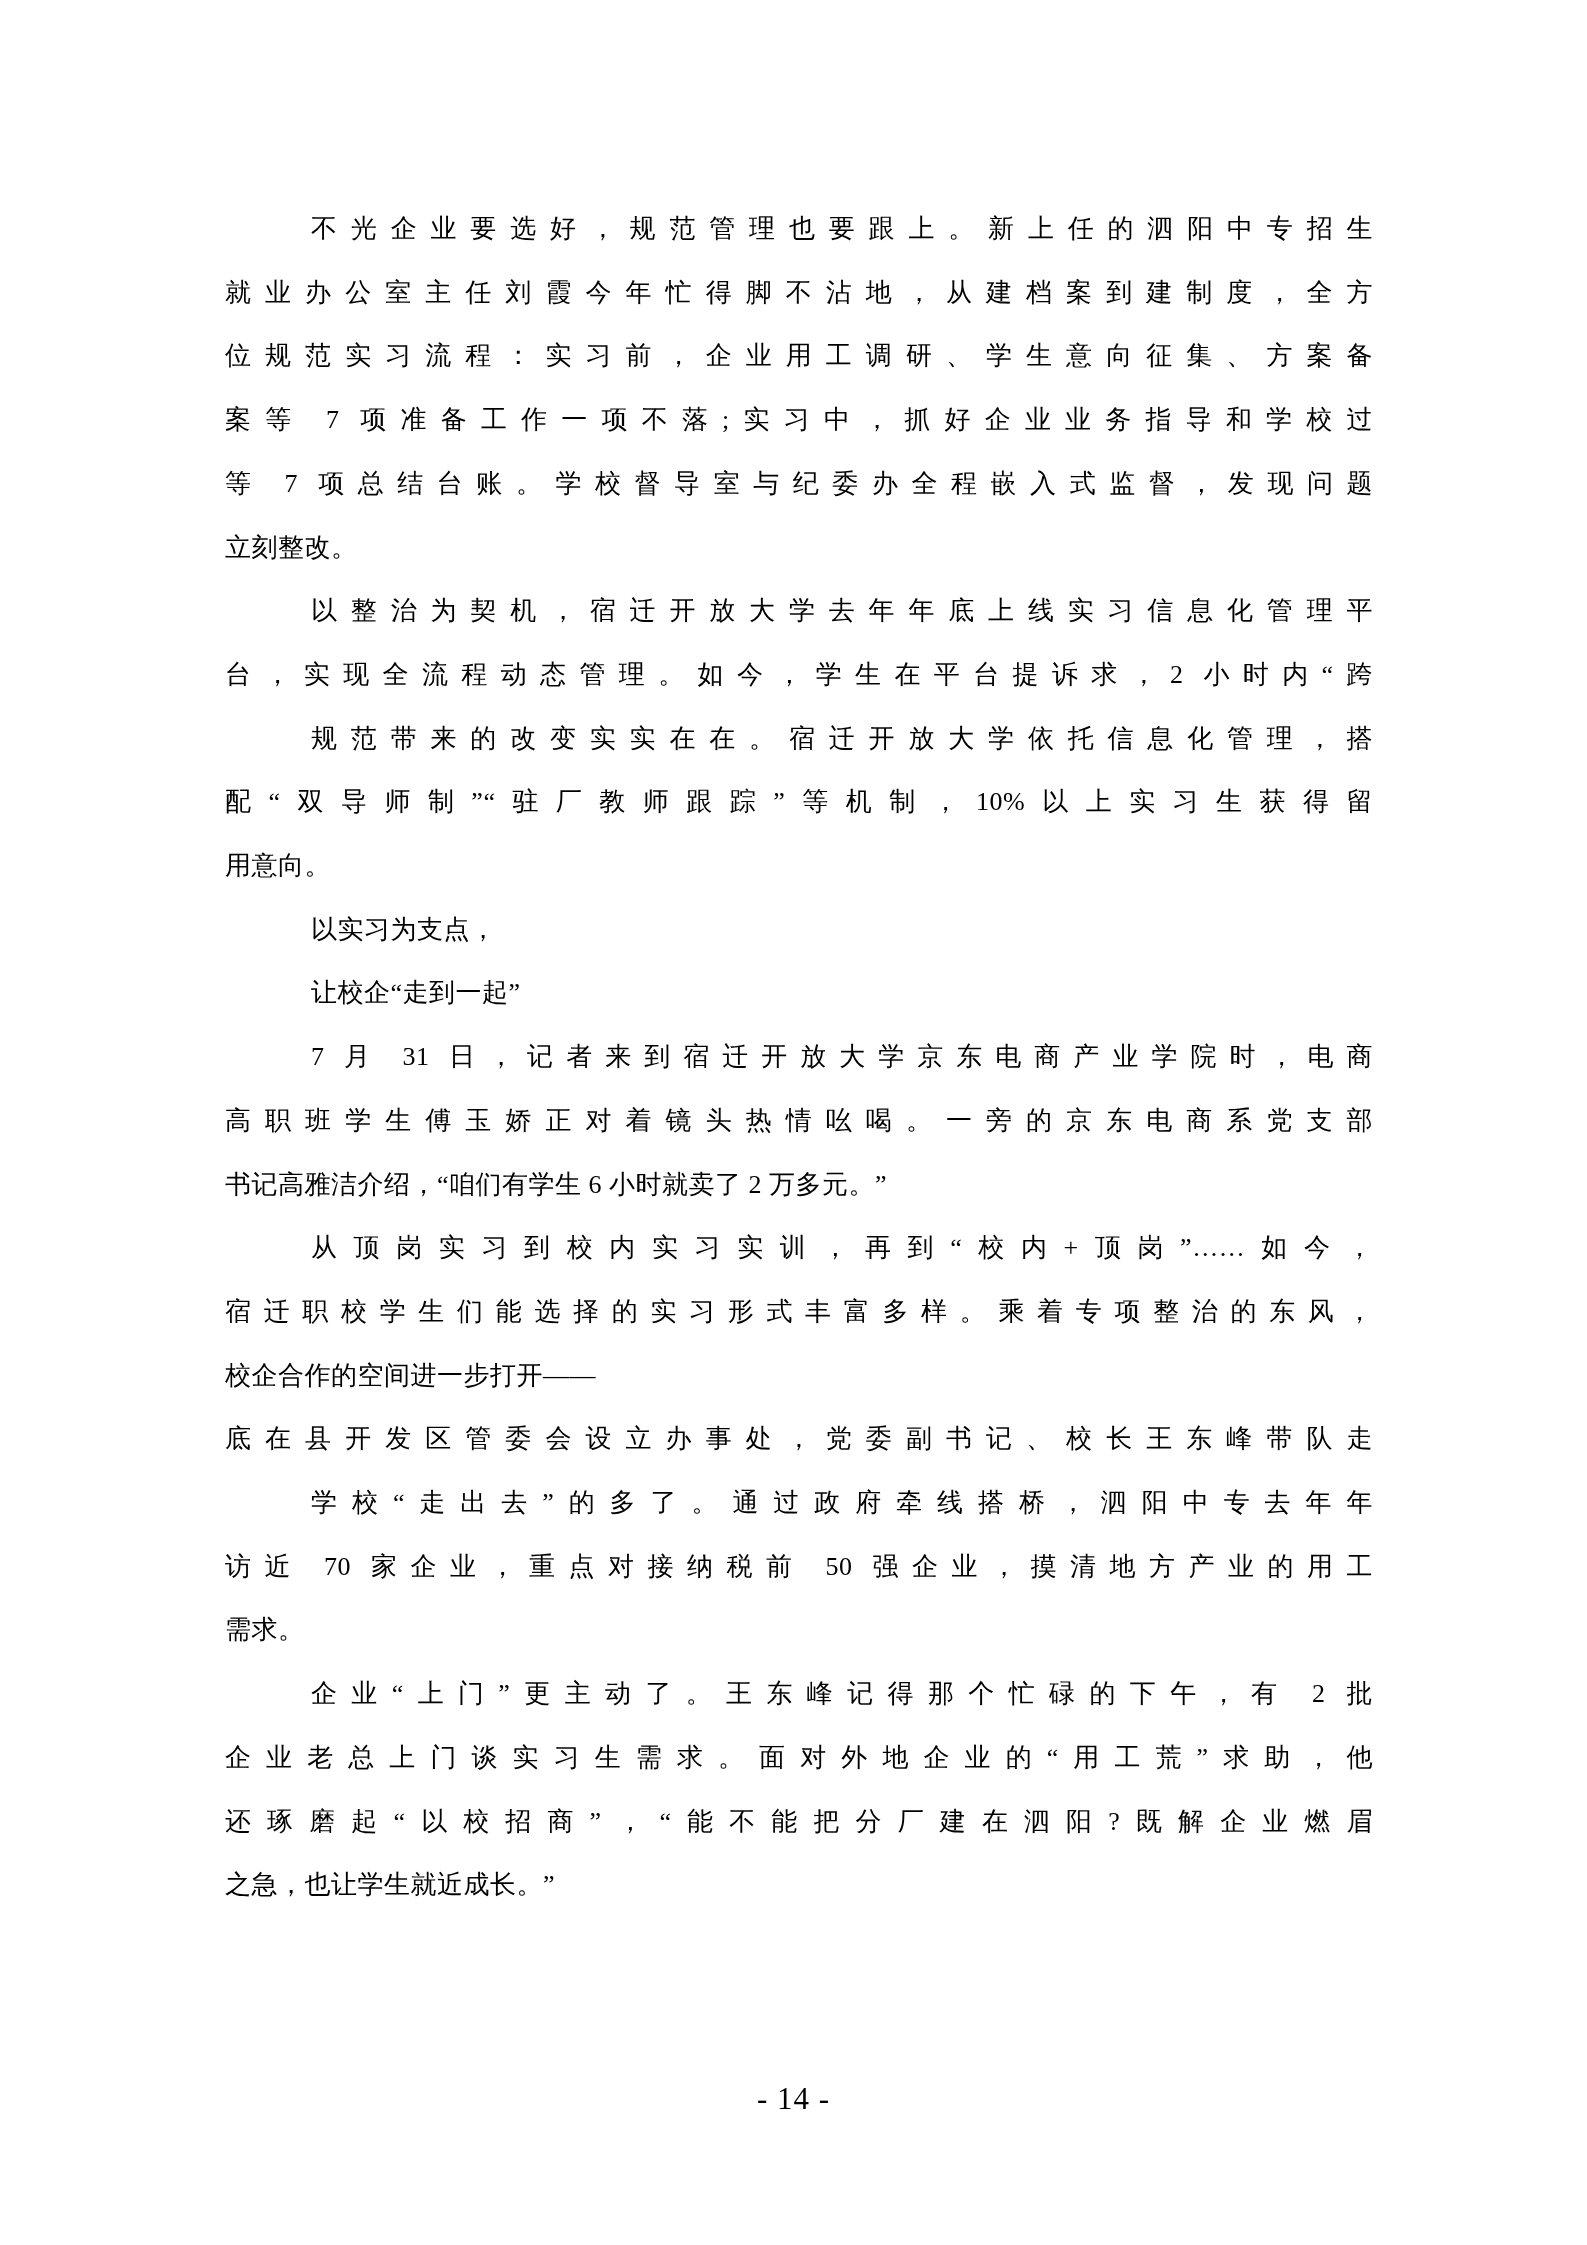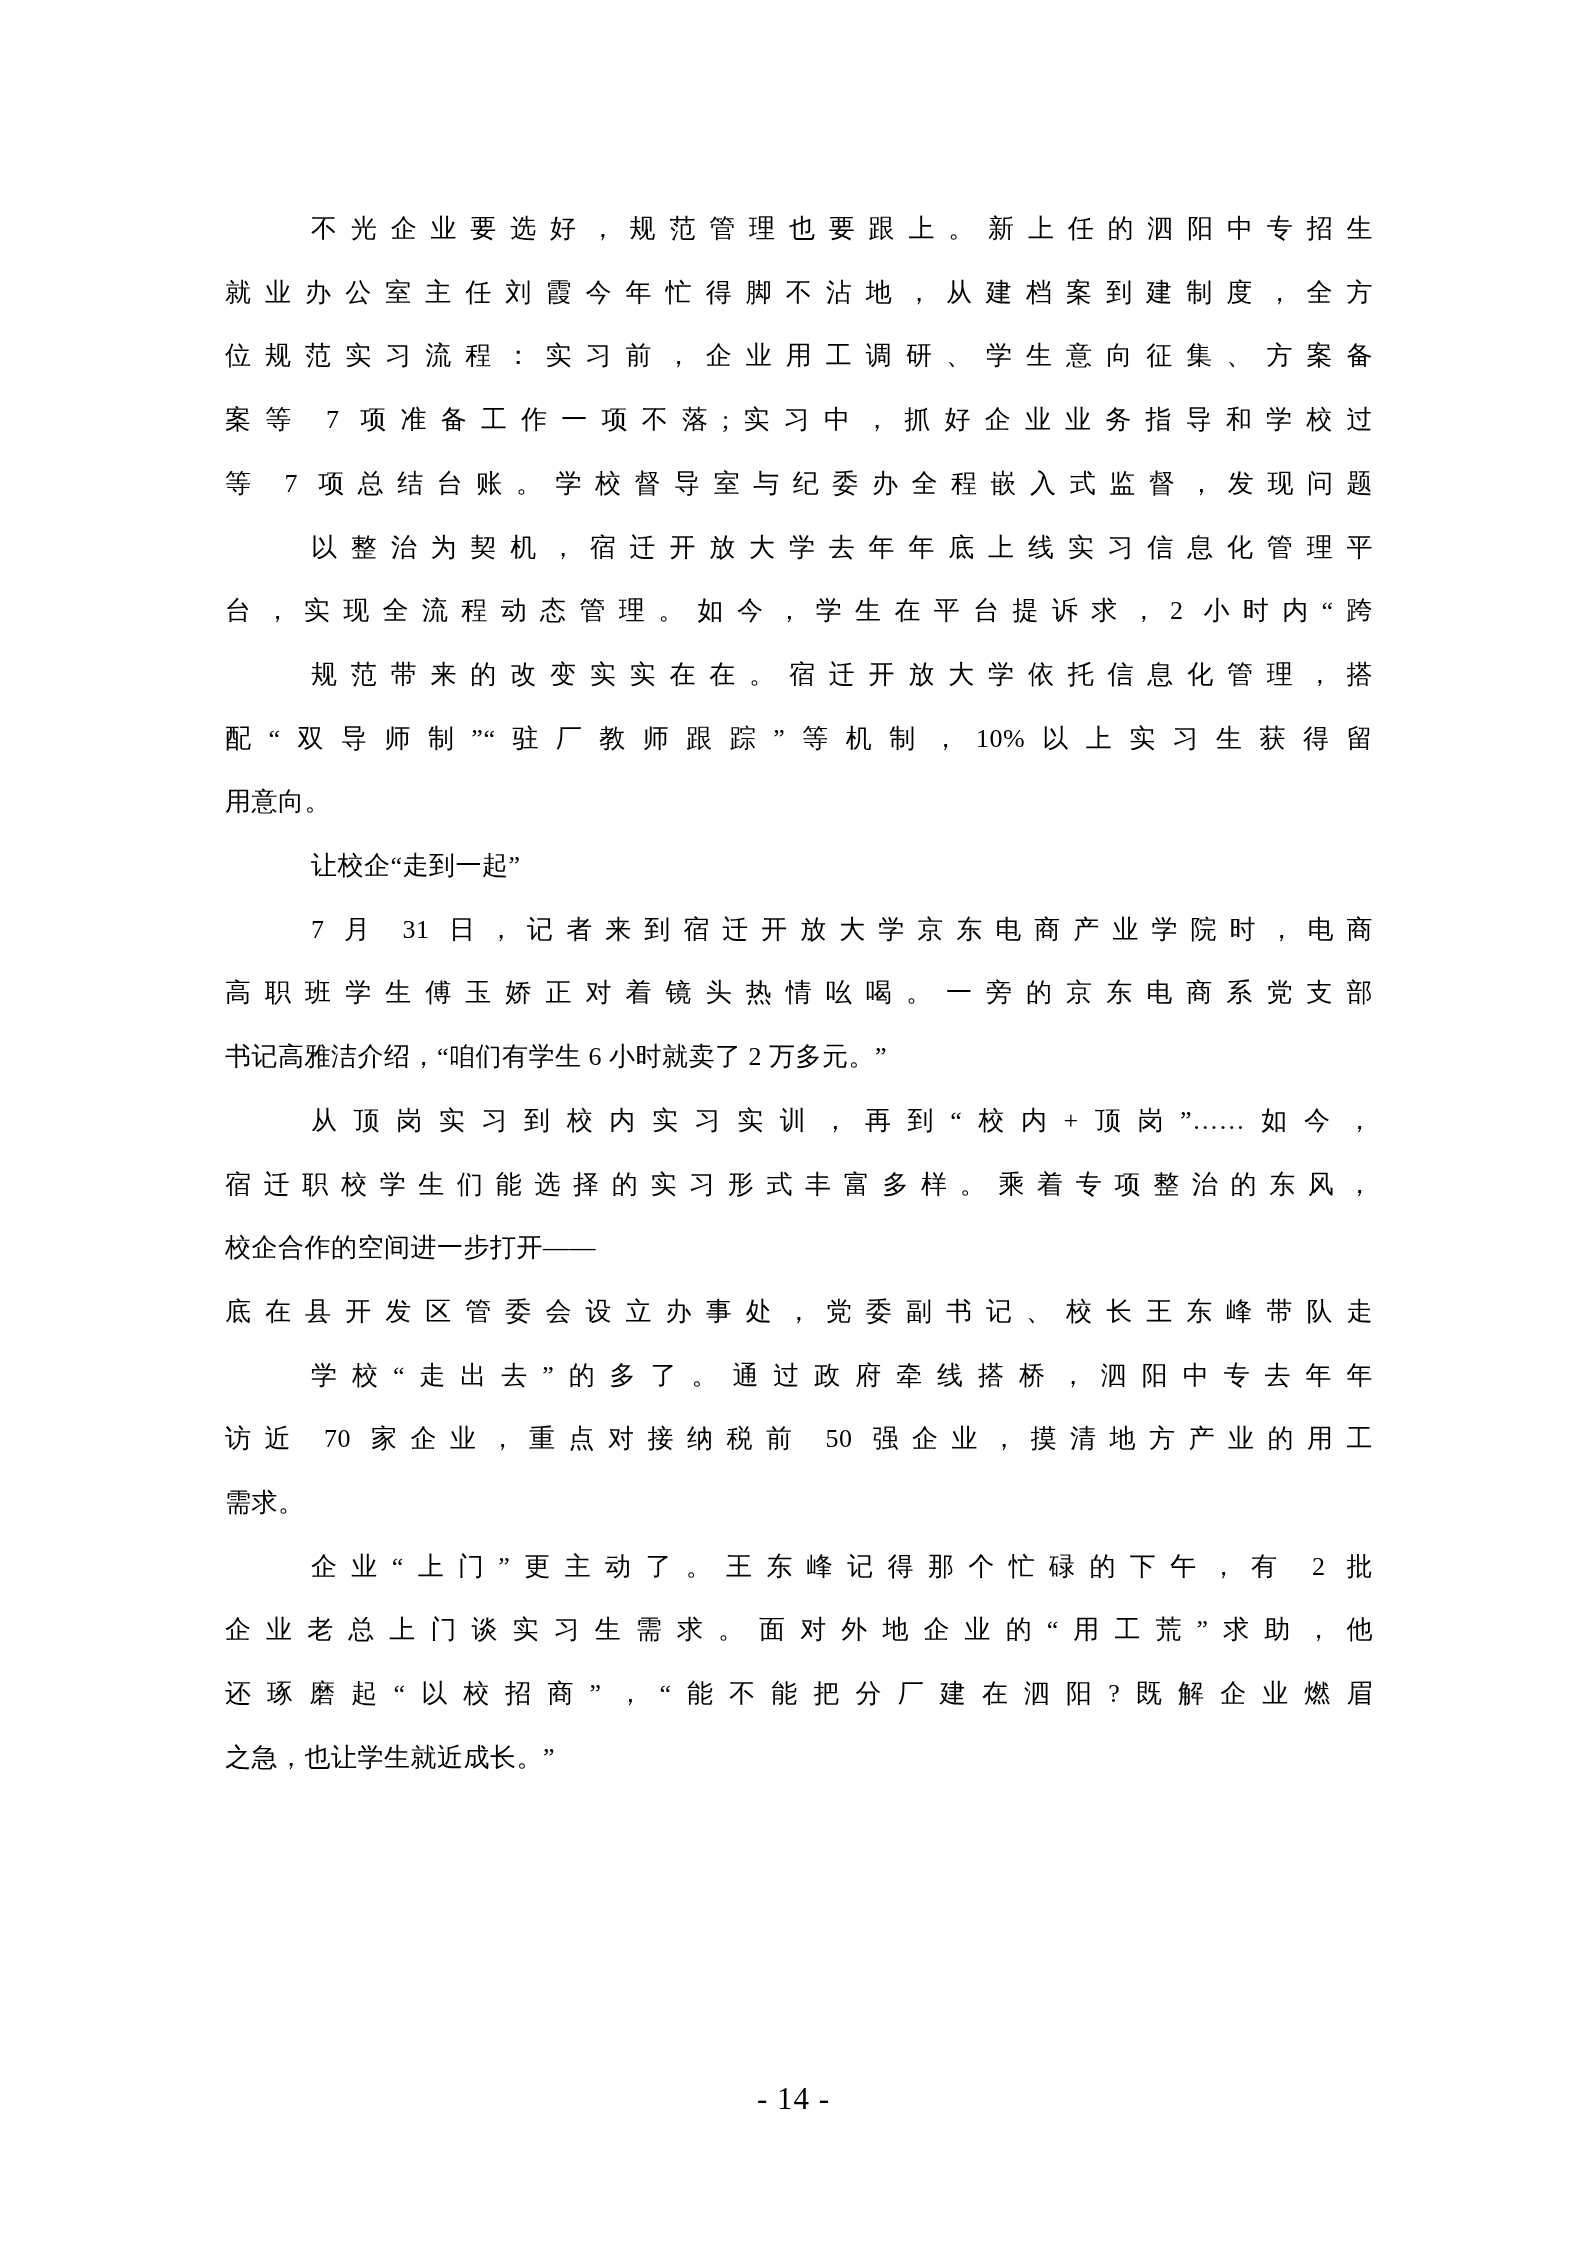--- a/index.html
+++ b/index.html
@@ -51,25 +51,27 @@
 </head>
 <body>
 
 <div class="page">
   <div class="doc-body" id="doc-body">
       <div class="line fill indent">不光企业要选好，规范管理也要跟上。新上任的泗阳中专招生</div>
       <div class="line fill">就业办公室主任刘霞今年忙得脚不沾地，从建档案到建制度，全方</div>
       <div class="line fill">位规范实习流程：实习前，企业用工调研、学生意向征集、方案备</div>
       <div class="line fill">案等 7 项准备工作一项不落;实习中，抓好企业业务指导和学校过</div>
       <div class="line fill">等 7 项总结台账。学校督导室与纪委办全程嵌入式监督，发现问题</div>
+      <div class="line">立刻整改。</div>
       <div class="line fill indent">以整治为契机，宿迁开放大学去年年底上线实习信息化管理平</div>
       <div class="line fill">台，实现全流程动态管理。如今，学生在平台提诉求，2 小时内“跨</div>
       <div class="line fill indent">规范带来的改变实实在在。宿迁开放大学依托信息化管理，搭</div>
       <div class="line fill">配“双导师制”“驻厂教师跟踪”等机制，10%以上实习生获得留</div>
       <div class="line">用意向。</div>
+      <div class="line indent">以实习为支点，</div>
       <div class="line indent">让校企“走到一起”</div>
       <div class="line fill indent">7 月 31 日，记者来到宿迁开放大学京东电商产业学院时，电商</div>
       <div class="line fill">高职班学生傅玉娇正对着镜头热情吆喝。一旁的京东电商系党支部</div>
       <div class="line">书记高雅洁介绍，“咱们有学生 6 小时就卖了 2 万多元。”</div>
       <div class="line fill indent">从顶岗实习到校内实习实训，再到“校内+顶岗”……如今，</div>
       <div class="line fill">宿迁职校学生们能选择的实习形式丰富多样。乘着专项整治的东风，</div>
       <div class="line">校企合作的空间进一步打开——</div>
       <div class="line fill">底在县开发区管委会设立办事处，党委副书记、校长王东峰带队走</div>
       <div class="line fill indent">学校“走出去”的多了。通过政府牵线搭桥，泗阳中专去年年</div>
       <div class="line fill">访近 70 家企业，重点对接纳税前 50 强企业，摸清地方产业的用工</div>

